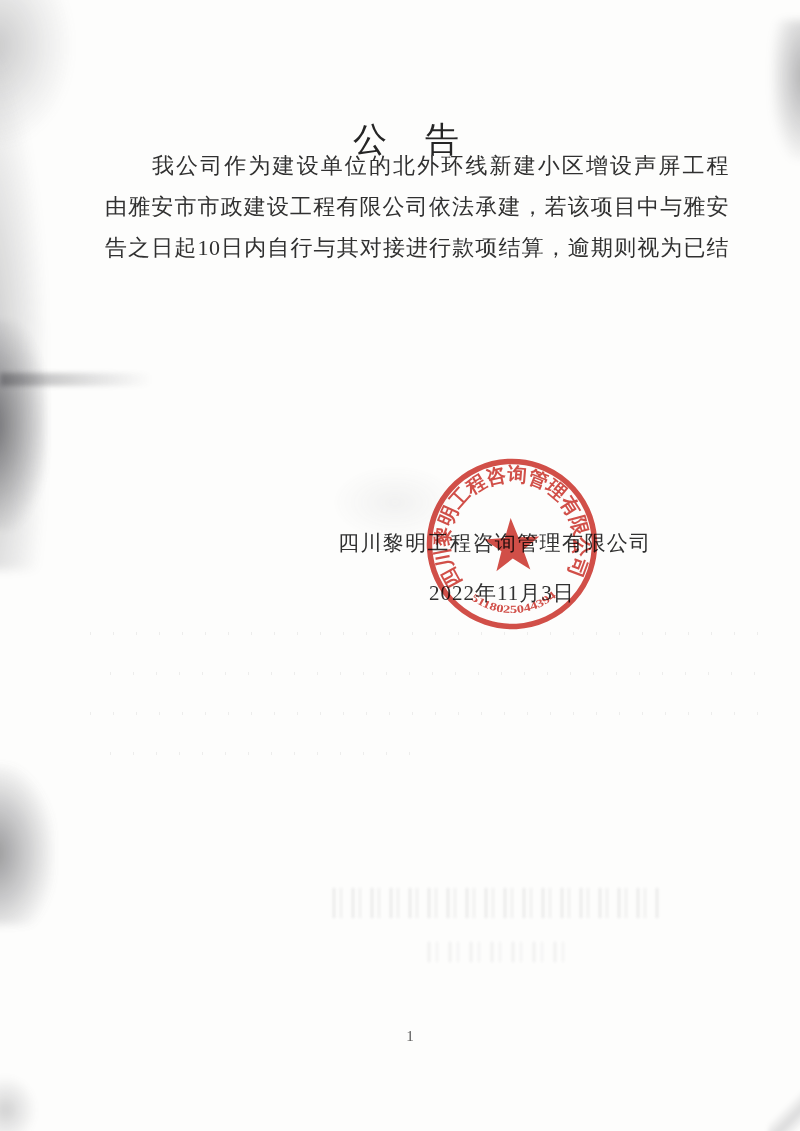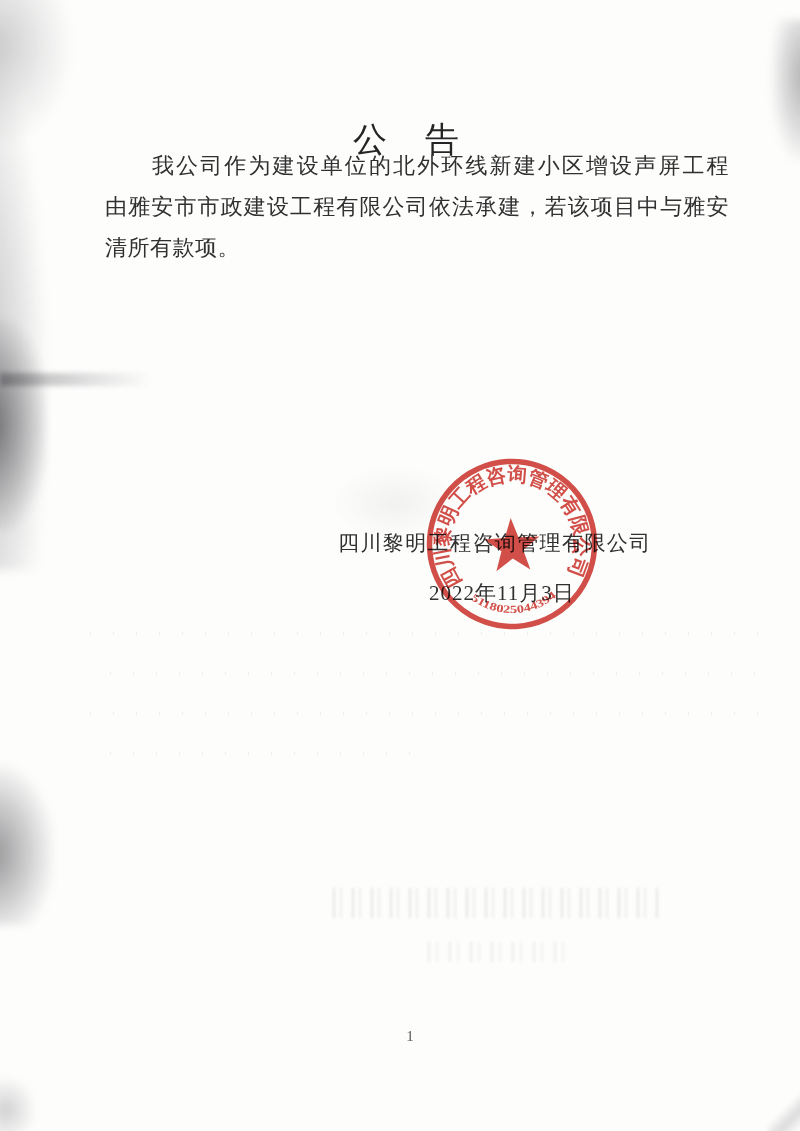--- a/index.html
+++ b/index.html
@@ -108,21 +108,21 @@
   <div class="speck sp1"></div>
   <div class="speck sp2"></div>
   <div class="speck sp3"></div>
   <div class="speck sp4"></div>
 
   <h1 class="doc-title">公　告</h1>
 
   <div class="body-text">
     <div class="body-line first">我公司作为建设单位的北外环线新建小区增设声屏工程</div>
     <div class="body-line">由雅安市市政建设工程有限公司依法承建，若该项目中与雅安</div>
-    <div class="body-line last">清所有款项。</div>
+    <div class="body-line">告之日起10日内自行与其对接进行款项结算，逾期则视为已结</div>
   </div>
 
   <div class="sig-company">四川黎明工程咨询管理有限公司</div>
   <div class="sig-date">2022年11月3日</div>
 
   <svg class="seal" viewBox="0 0 178 178" xmlns="http://www.w3.org/2000/svg">
     <defs>
       <path id="ringArc" d="M 37.4 125.1 A 63 63 0 1 1 140.6 125.1" fill="none"></path>
       <path id="numArc" d="M 44.65 141.9 A 69 69 0 0 0 133.35 141.9" fill="none"></path>
     </defs>

